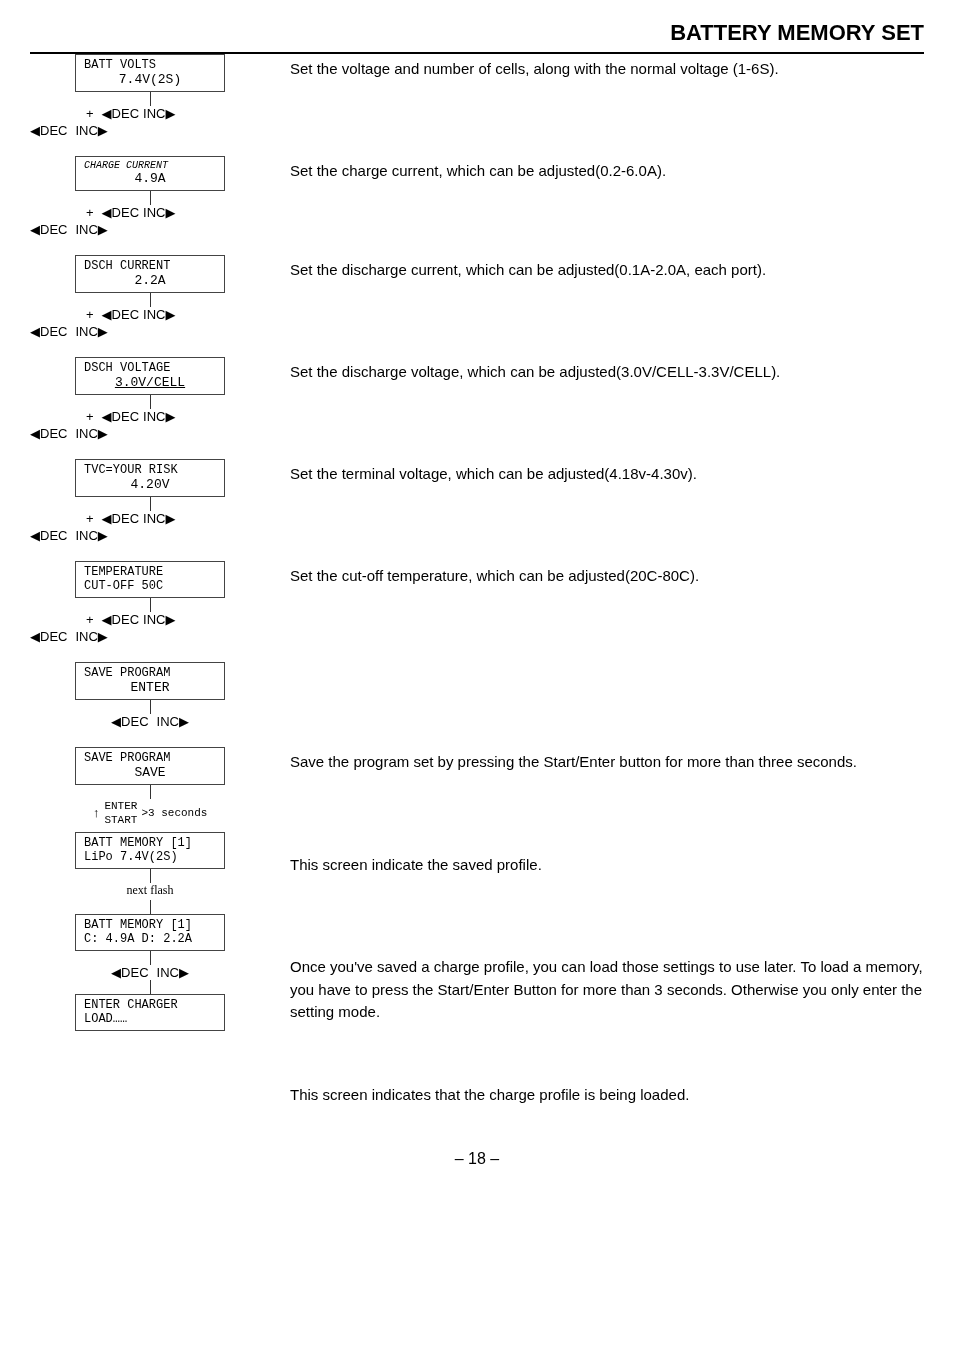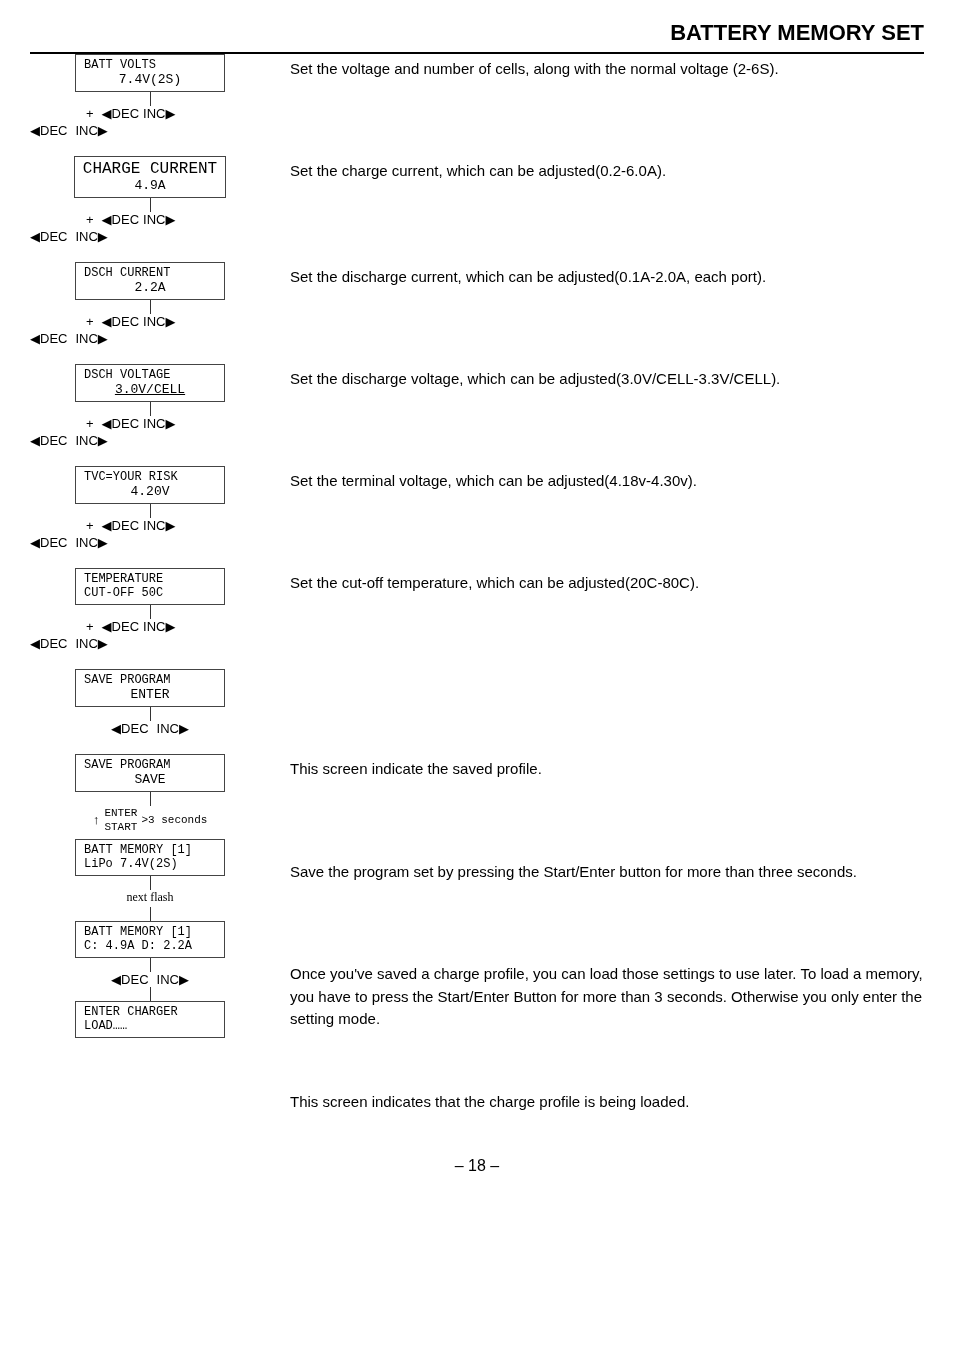--- a/index.html
+++ b/index.html
@@ -114,29 +114,29 @@
             <span>INC▶</span>
           </div>
           <div style="display:flex; align-items:center; gap:4px; font-size:13px; margin-top:2px;">
             <span>◀DEC</span>
             <span style="margin-left:4px;">INC▶</span>
           </div>
         </div>
       </div>
     </div>
     <div class="right-col">
-      <span>Set the voltage and number of cells, along with the normal voltage (2-6S).</span>
-    </div>
-  </div>
-
-  <div class="row section">
-    <div class="left-col">
-      <div class="diagram-block">
-        <div class="lcd-entry">
-          <span style="display:block; font-size:16px;">CHARGE CURRENT</span>
+      <span>Set the voltage and number of cells, along with the normal voltage (1-6S).</span>
+    </div>
+  </div>
+
+  <div class="row section">
+    <div class="left-col">
+      <div class="diagram-block">
+        <div class="lcd-entry">
+          <span style="display:block; font-size:10px;font-style:italic;">CHARGE CURRENT</span>
           <span style="display:block; text-align:center;">4.9A</span>
         </div>
         <div class="connector-down"></div>
         <div style="display:flex; flex-direction:column; align-items:flex-start; width:100%;">
           <div style="display:flex; align-items:center; margin-left:56px; gap:4px; font-size:13px;">
             <span style="margin-right:4px;">+</span>
             <span>◀DEC</span>
             <span>INC▶</span>
           </div>
           <div style="display:flex; align-items:center; gap:4px; font-size:13px; margin-top:2px;">
@@ -310,25 +310,25 @@
         <div class="connector-down"></div>
         <div class="lcd-entry">
           <span style="display:block; font-size:12px;">ENTER CHARGER</span>
           <span style="display:block; font-size:12px;">LOAD……</span>
         </div>
       </div>
     </div>
     <div class="right-col">
 
       <div style="margin-bottom: 80px;">
+        <span>Save the program set by pressing the Start/Enter button for more than three seconds.</span>
+      </div>
+
+      <div style="margin-bottom: 80px;">
         <span>This screen indicate the saved profile.</span>
-      </div>
-
-      <div style="margin-bottom: 80px;">
-        <span>Save the program set by pressing the Start/Enter button for more than three seconds.</span>
       </div>
 
       <div style="margin-bottom: 60px;">
         <span>Once you've saved a charge profile, you can load those settings to use later. To load a memory, you have to press the Start/Enter Button for more than 3 seconds. Otherwise you only enter the setting mode.</span>
       </div>
 
       <div>
         <span>This screen indicates that the charge profile is being loaded.</span>
       </div>
     </div>

